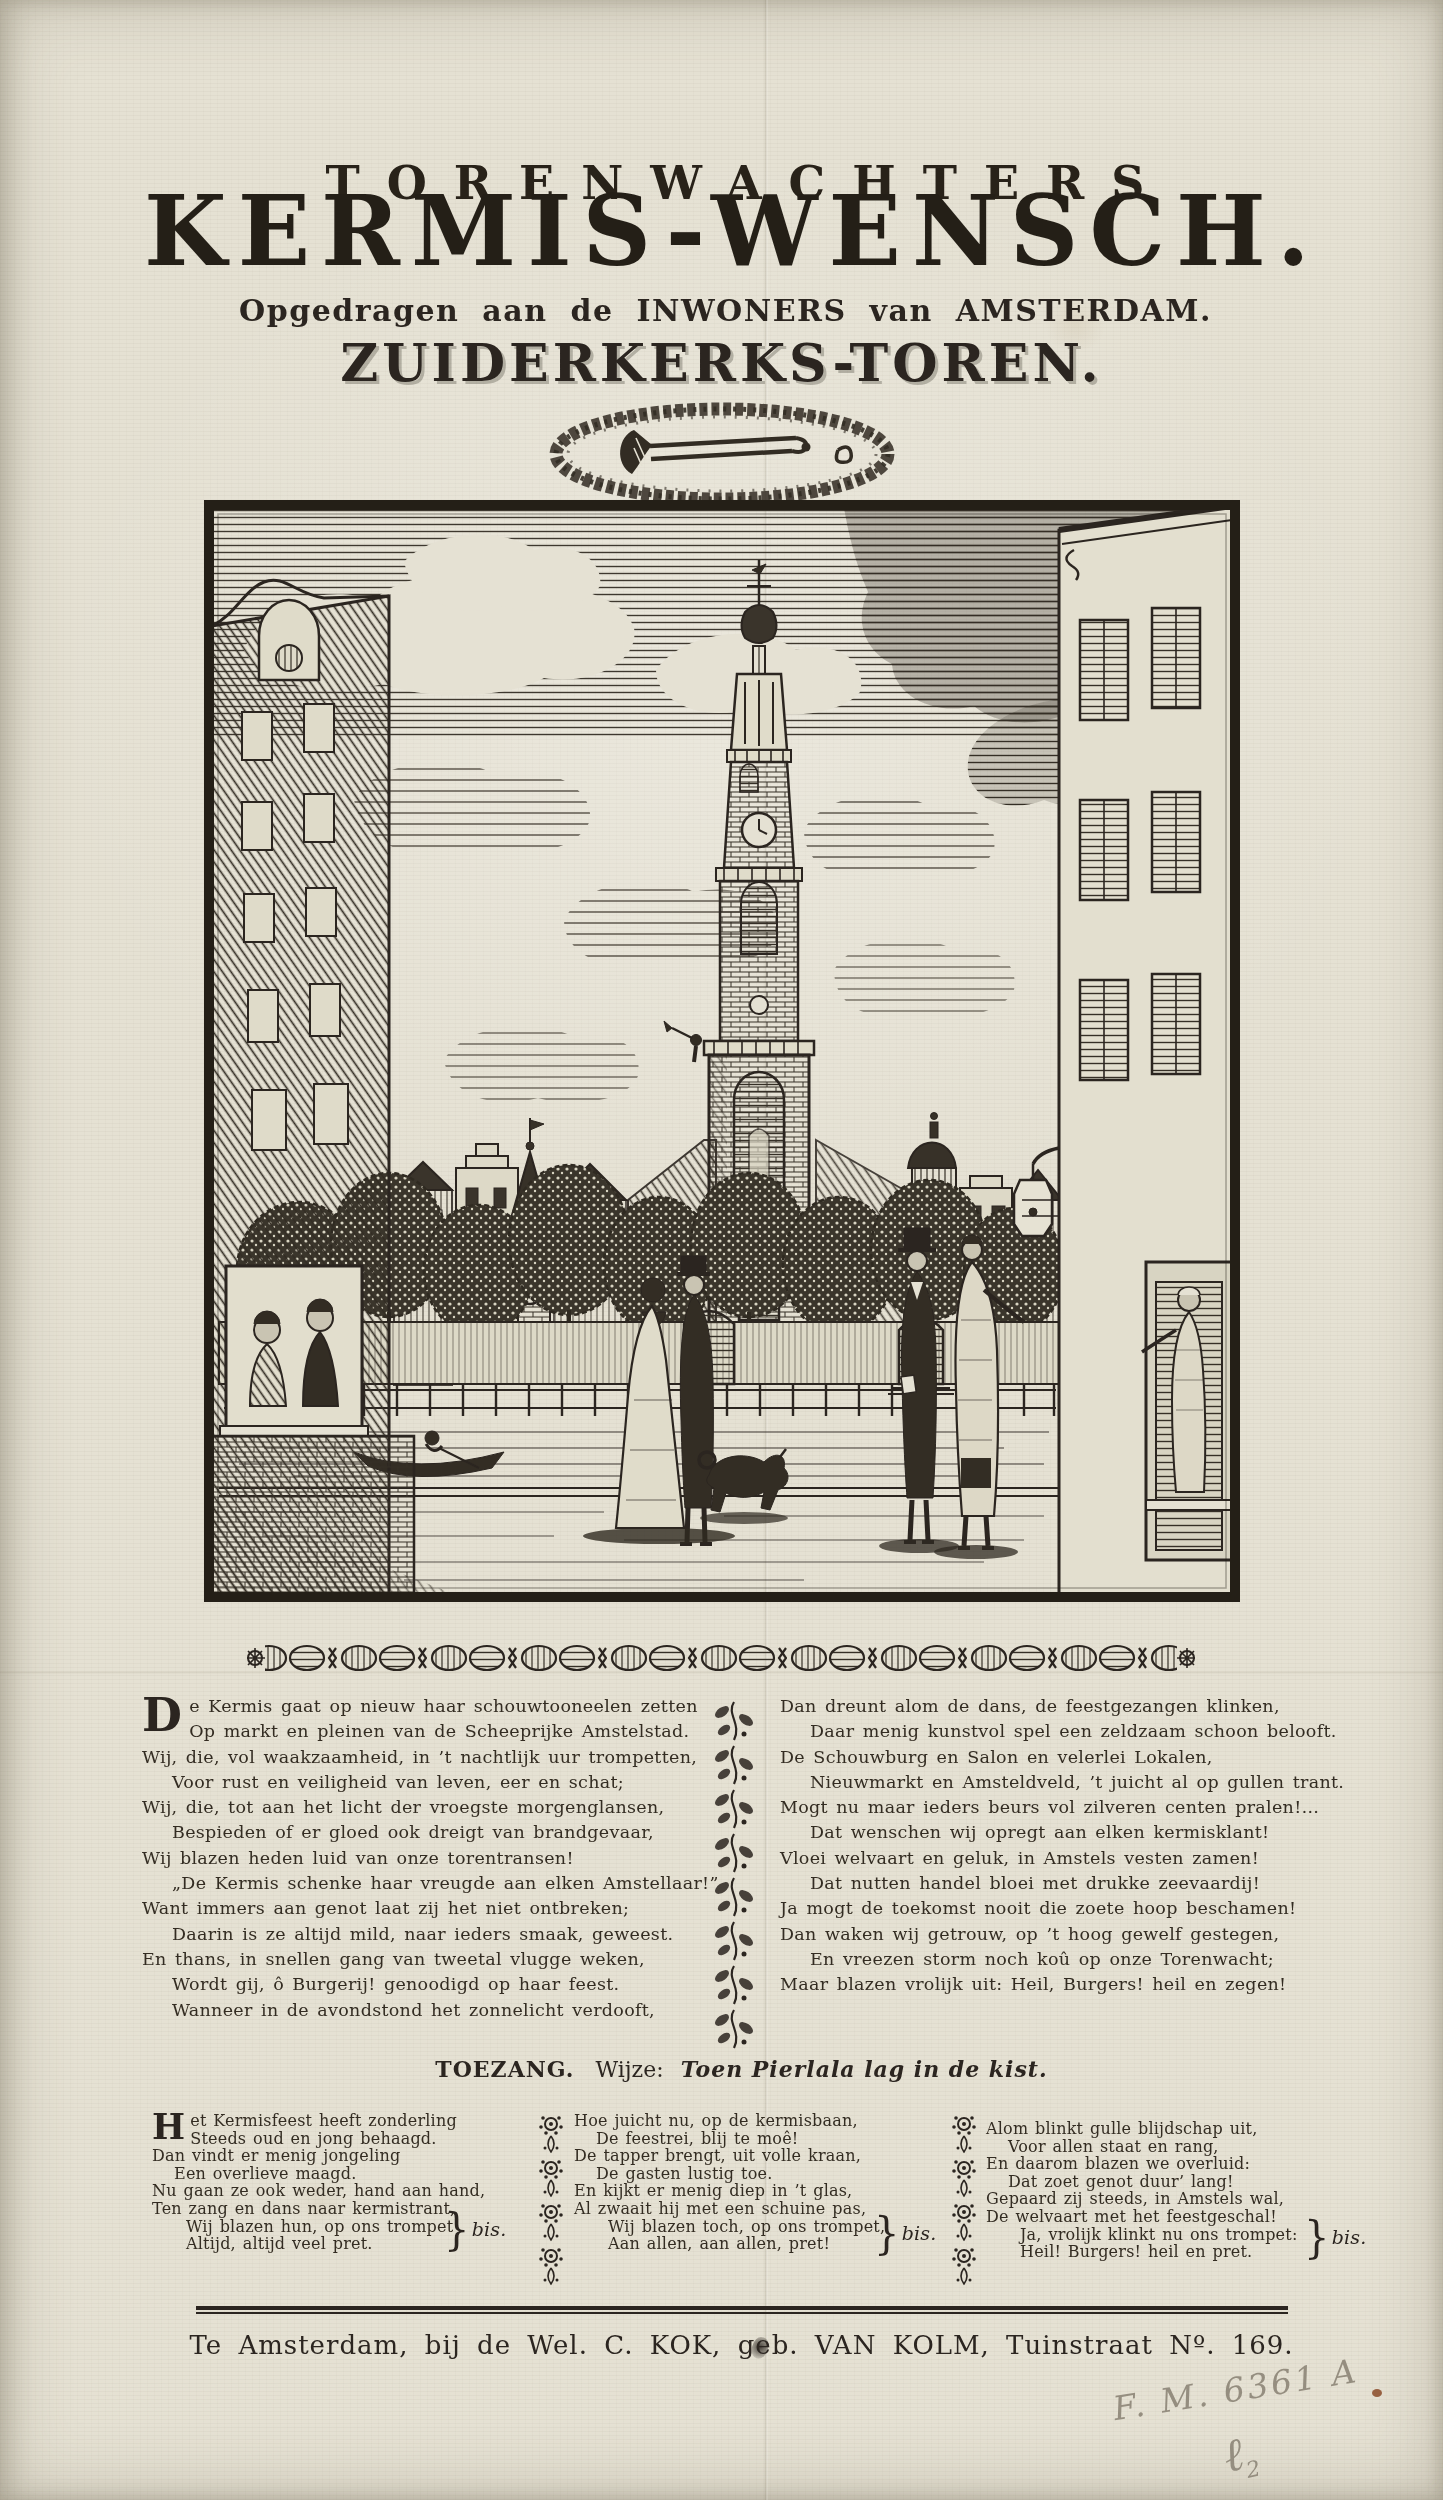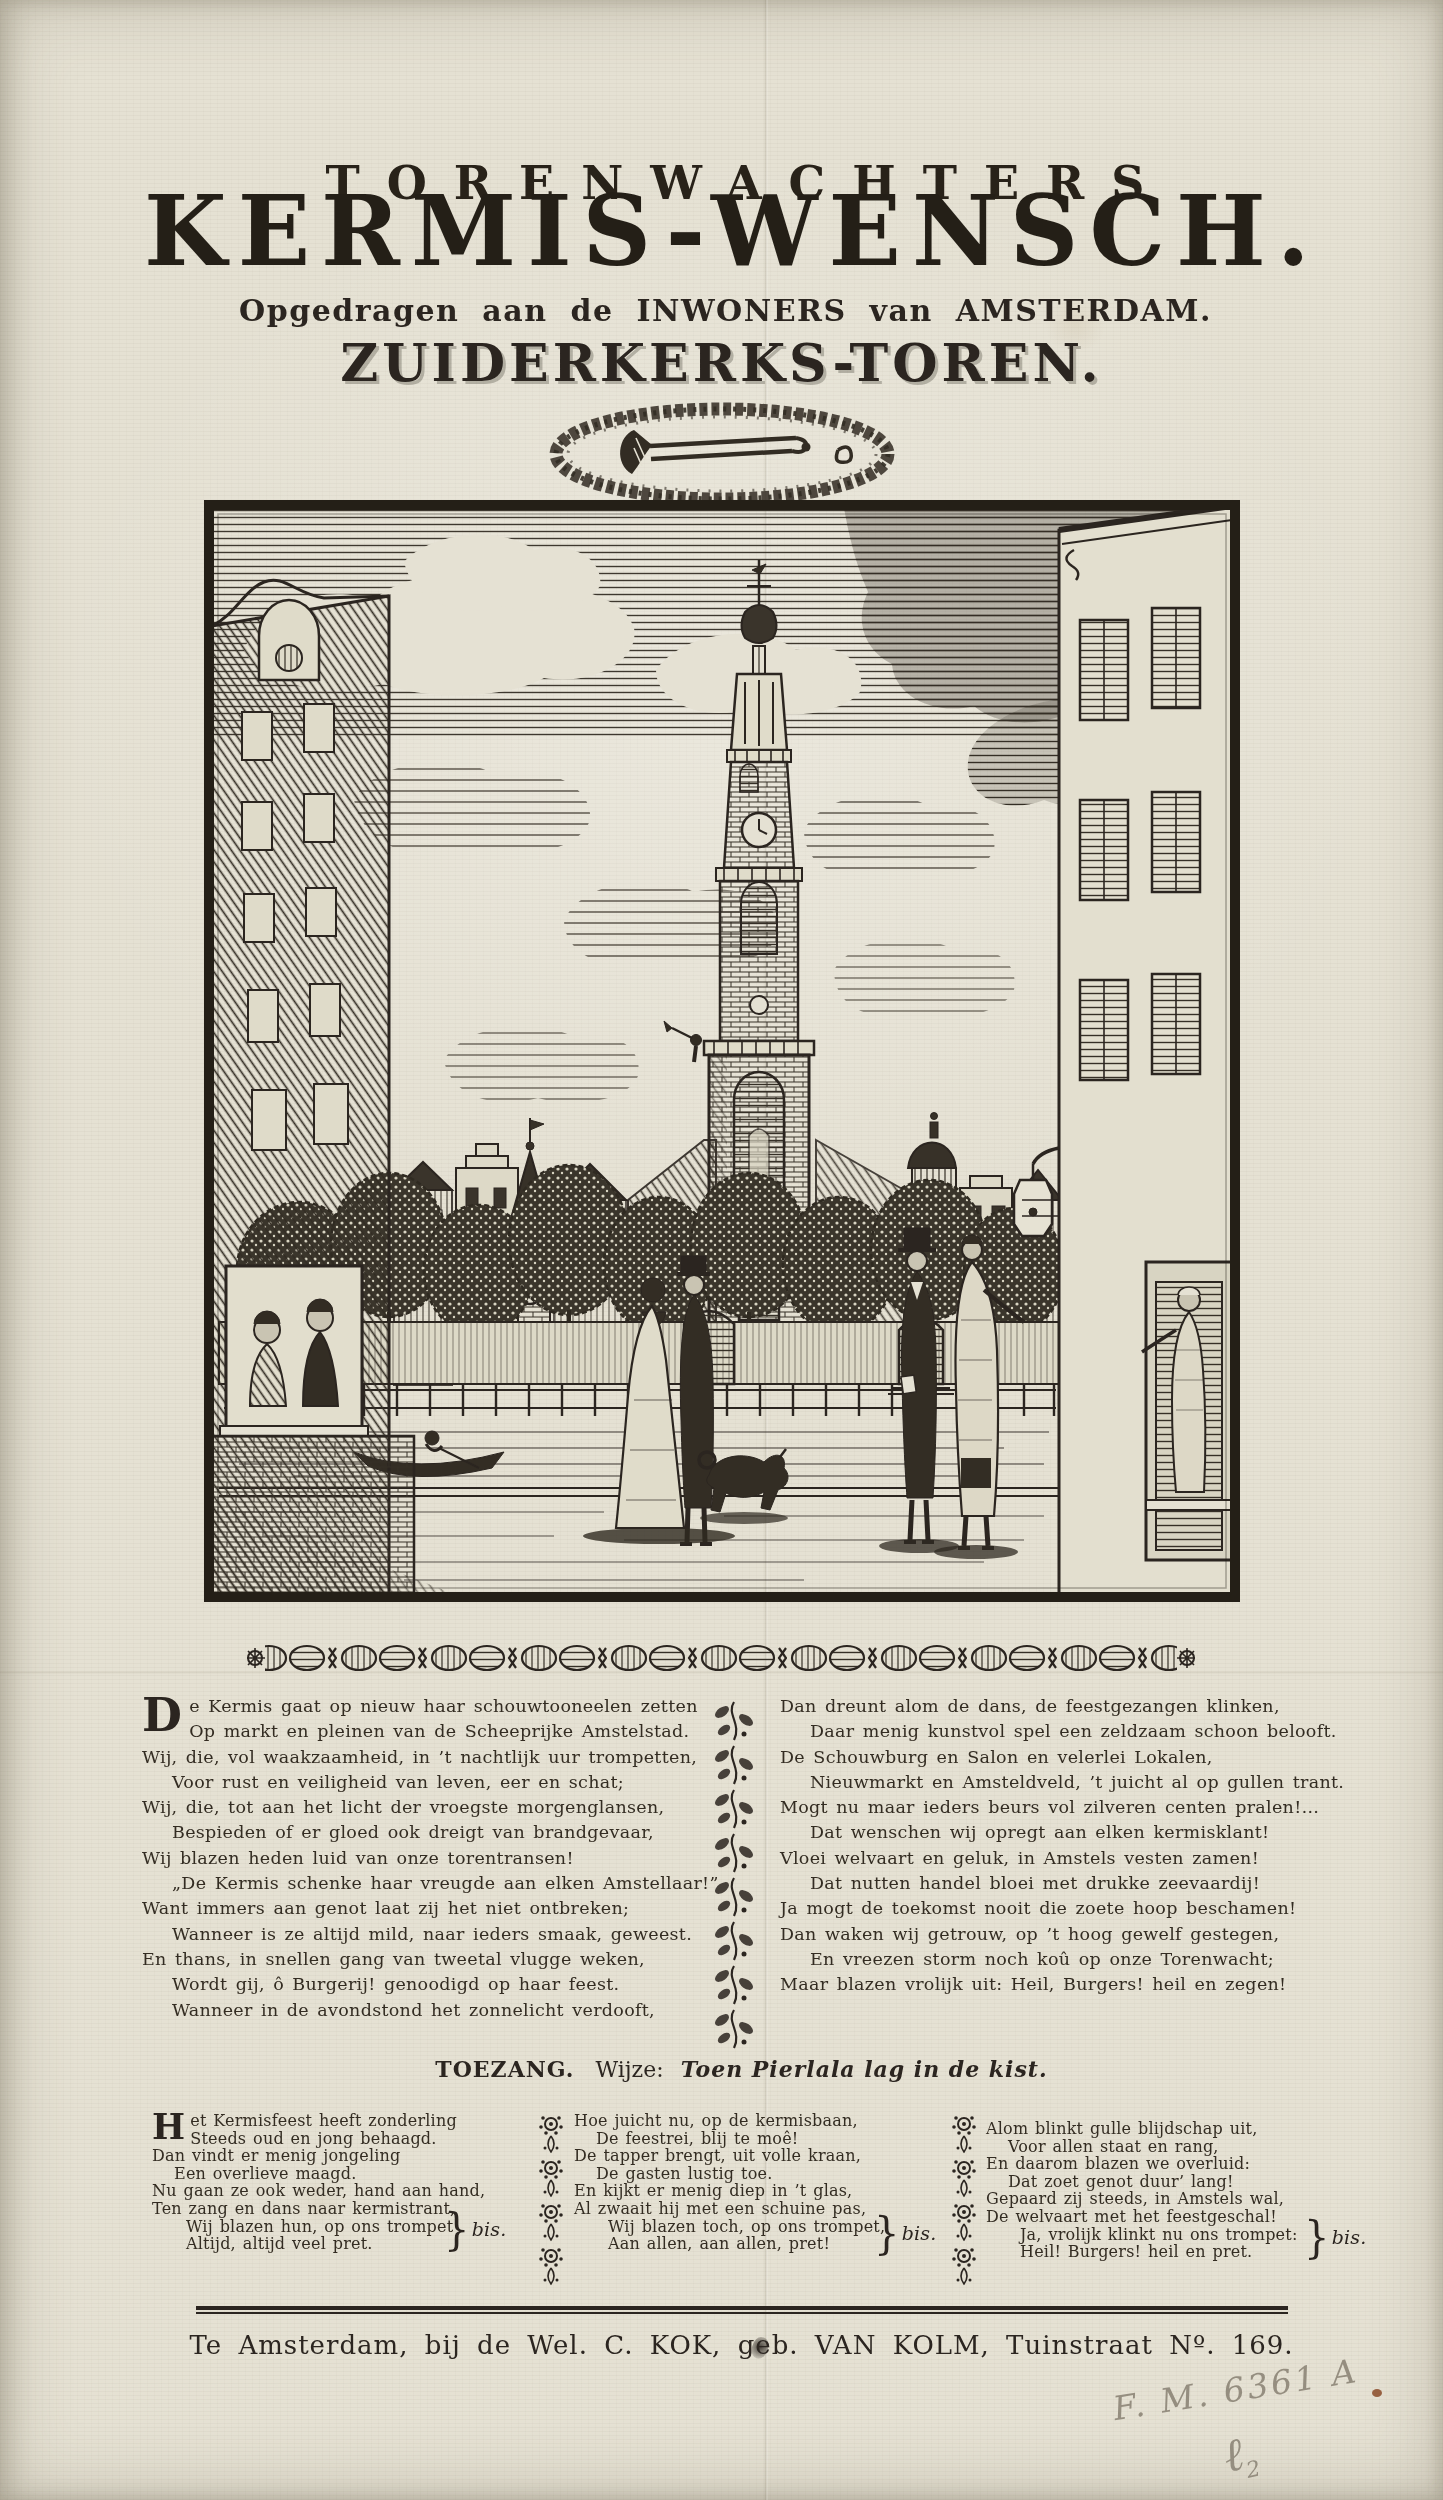--- a/index.html
+++ b/index.html
@@ -395,21 +395,21 @@
   <div class="poem poem-left">
     <div class="pline"><span class="dc">D</span><span>e Kermis gaat op nieuw haar schouwtooneelen zetten</span></div>
     <div class="pline ind">Op markt en pleinen van de Scheeprijke Amstelstad.</div>
     <div class="pline">Wij, die, vol waakzaamheid, in ’t nachtlijk uur trompetten,</div>
     <div class="pline ind">Voor rust en veiligheid van leven, eer en schat;</div>
     <div class="pline">Wij, die, tot aan het licht der vroegste morgenglansen,</div>
     <div class="pline ind">Bespieden of er gloed ook dreigt van brandgevaar,</div>
     <div class="pline">Wij blazen heden luid van onze torentransen!</div>
     <div class="pline ind">„De Kermis schenke haar vreugde aan elken Amstellaar!”</div>
     <div class="pline">Want immers aan genot laat zij het niet ontbreken;</div>
-    <div class="pline ind">Wanneer is ze altijd mild, naar ieders smaak, geweest.</div>
+    <div class="pline ind">Daarin is ze altijd mild, naar ieders smaak, geweest.</div>
     <div class="pline">En thans, in snellen gang van tweetal vlugge weken,</div>
     <div class="pline ind">Wordt gij, ô Burgerij! genoodigd op haar feest.</div>
     <div class="pline ind">Wanneer in de avondstond het zonnelicht verdooft,</div>
   </div>
 
   <svg class="abs" style="top:1700px;left:706px;" width="56" height="352" viewBox="0 0 56 352">
     <defs>
       <pattern id="sprg" patternUnits="userSpaceOnUse" width="56" height="44">
         <path d="M28 2 C20 14 36 24 28 40" stroke="#2b2520" stroke-width="2.2" fill="none"></path>
         <ellipse cx="16" cy="12" rx="8" ry="4.5" fill="#2b2520" opacity=".85" transform="rotate(-35 16 12)"></ellipse>

